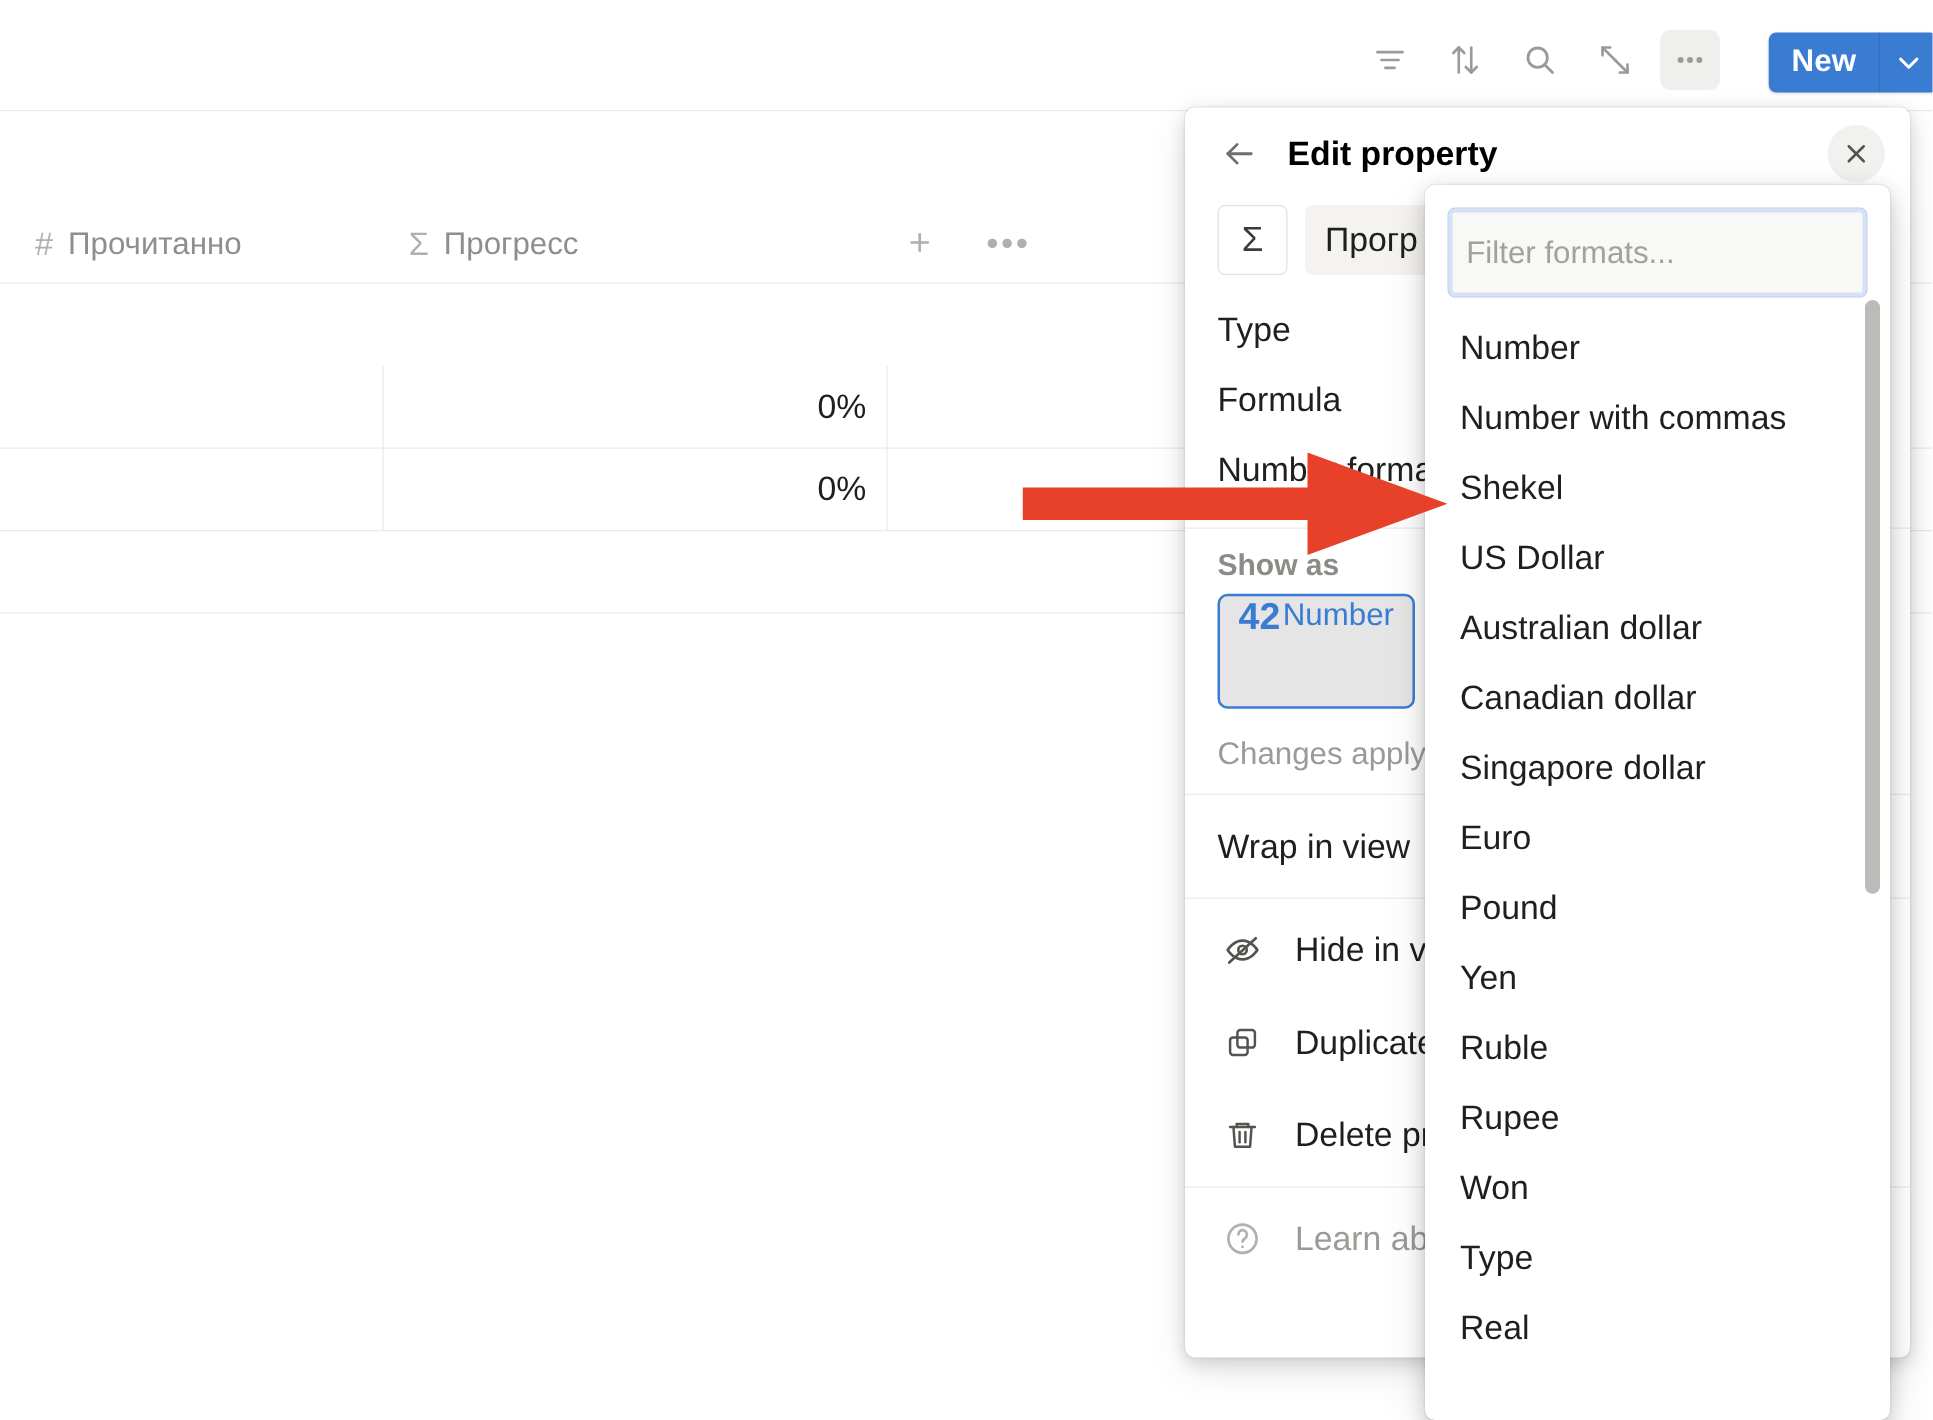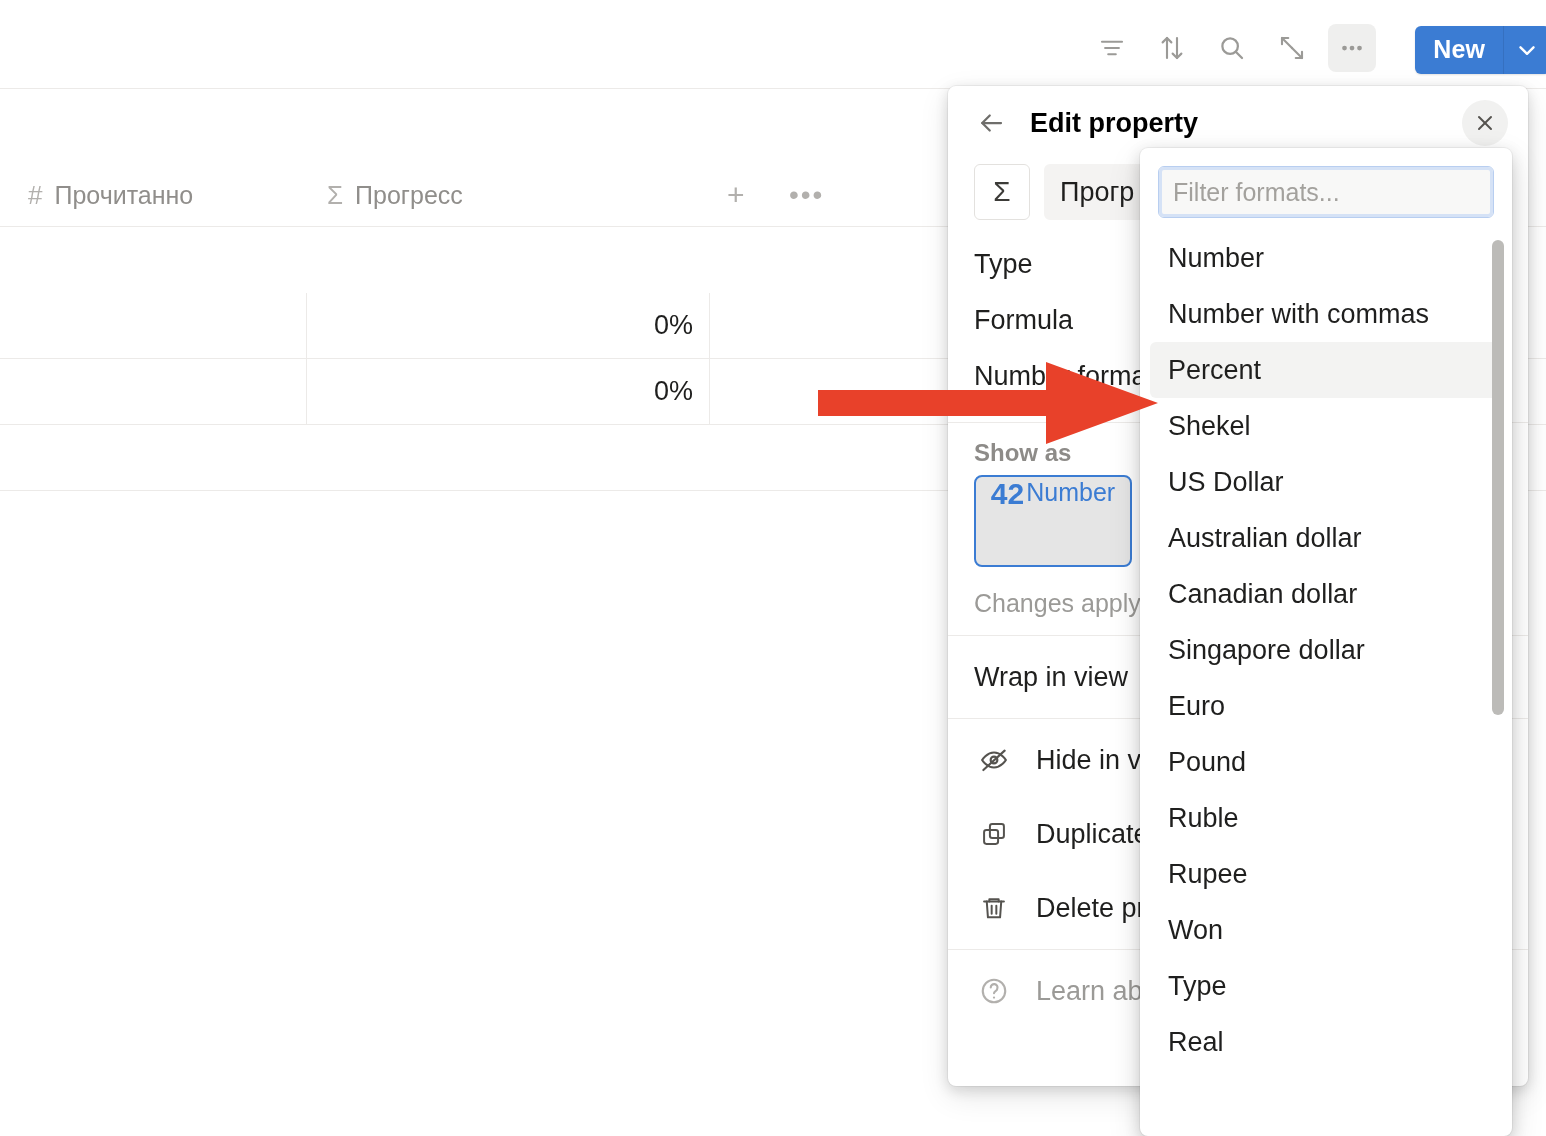--- a/index.html
+++ b/index.html
@@ -159,21 +159,21 @@
   
   .fmt {
     position: absolute; left: 1140px; top: 148px;
     width: 372px; height: 988px;
     background: #fff; border-radius: 8px;
     box-shadow: 0 0 0 1px rgba(15,15,15,.05), 0 5px 16px rgba(15,15,15,.16), 0 12px 34px rgba(15,15,15,.12);
     overflow: hidden;
   }
   .fmt-search-wrap { padding: 18px 18px 12px 18px; }
   .fmt-search {
-    width: 100%; height: 52px; border-radius: 6px;
+    width: 100%; height: 72px; border-radius: 6px;
     border: 1px solid #b8cef0; outline: 3px solid #d5e2f6; outline-offset: -4px;
     background: #f8f8f7; padding: 0 14px;
     font-size: 25px; color: #37352f;
     font-family: "Liberation Sans", sans-serif;
   }
   .fmt-search::placeholder { color: #a3a19d; }
   .fmt-list { position: relative; padding: 0 10px; }
   .fmt-item {
     height: 56px; display: flex; align-items: center;
     padding: 0 18px; border-radius: 6px;
@@ -366,28 +366,28 @@
     </div>
   </div>
 
   <div class="fmt">
     <div class="fmt-search-wrap">
       <input class="fmt-search" type="text" placeholder="Filter formats..." style="">
     </div>
     <div class="fmt-list">
       <div class="fmt-item">Number</div>
       <div class="fmt-item">Number with commas</div>
-      <div class="fmt-item sel">Percent</div>
       <div class="fmt-item">Shekel</div>
       <div class="fmt-item">US Dollar</div>
       <div class="fmt-item">Australian dollar</div>
       <div class="fmt-item">Canadian dollar</div>
       <div class="fmt-item">Singapore dollar</div>
       <div class="fmt-item">Euro</div>
       <div class="fmt-item">Pound</div>
+      <div class="fmt-item">Yen</div>
       <div class="fmt-item">Ruble</div>
       <div class="fmt-item">Rupee</div>
       <div class="fmt-item">Won</div>
       <div class="fmt-item">Type</div>
       <div class="fmt-item">Real</div>
     </div>
     <div class="fmt-scroll"></div>
   </div>
 
   <div class="arrow">

